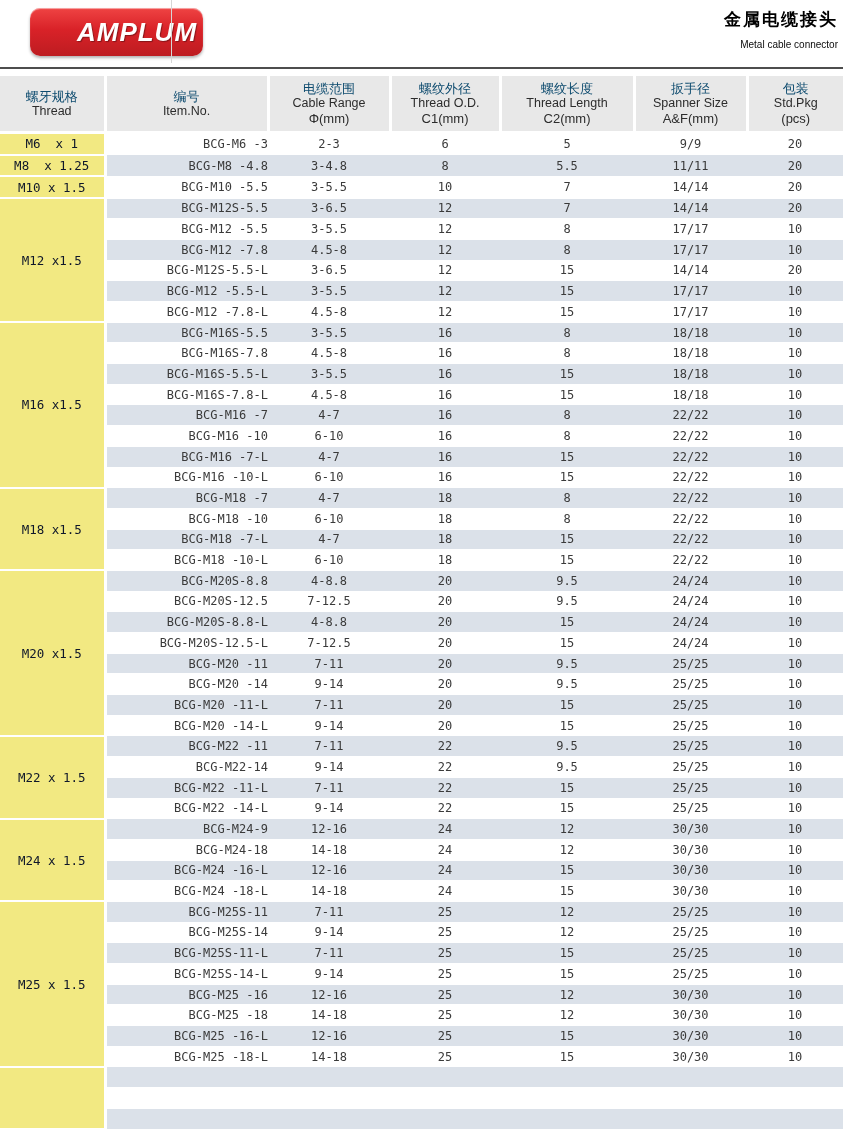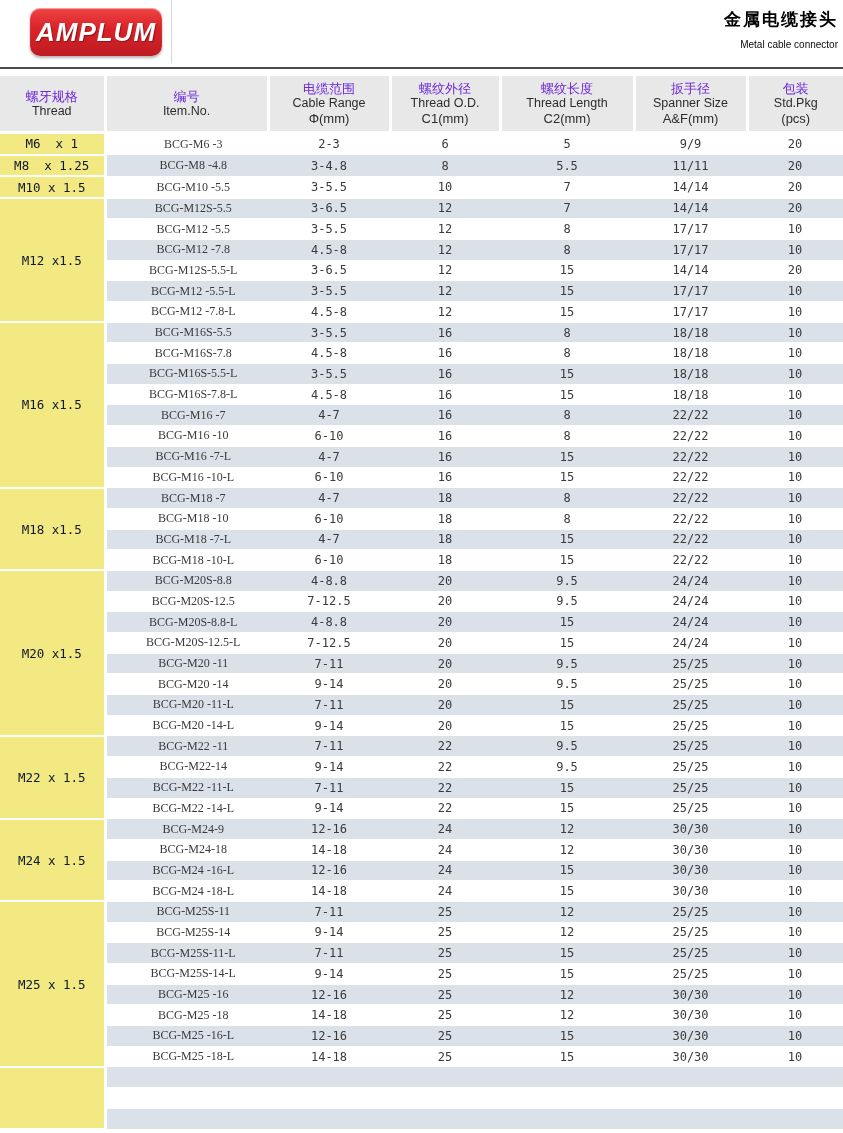--- a/index.html
+++ b/index.html
@@ -7,20 +7,21 @@
     width:843px; height:1133px; background:#ffffff; position:relative;
     font-family:"Liberation Sans", sans-serif; overflow:hidden;
   }
   
   .topbar { position:absolute; top:0; left:0; width:843px; height:68px; }
   .logo {
     position:absolute; left:30px; top:8px; width:132px; height:48px;
     background:linear-gradient(180deg,#ef4343 0%,#d92228 45%,#bd1c21 100%);
     border-radius:10px; display:flex; align-items:center; justify-content:center;
     box-shadow:0 2px 3px rgba(0,0,0,.30), inset 0 1px 1px rgba(255,255,255,.55);
+    padding-left:41px;
   }
   .logo-text {
     color:#ffffff; font-weight:bold; font-style:italic; font-size:26px;
     letter-spacing:1px; text-shadow:1px 1px 1px rgba(0,0,0,.35);
   }
   .top-divider { position:absolute; left:171px; top:0; width:1px; height:63px; background:#d6d6d6; }
   .titles { position:absolute; right:5px; top:5px; text-align:right; }
   .title-zh { font-size:17px; font-weight:bold; color:#000000; letter-spacing:2px; line-height:30px; }
   .title-en { font-size:10px; color:#0b0b0b; line-height:20px; }
   .rule { position:absolute; top:67px; left:0; width:843px; height:2px; background:#4d4d4d; }
@@ -28,35 +29,35 @@
   
   table.spec {
     position:absolute; top:76px; left:0; width:843px;
     border-collapse:collapse; table-layout:fixed;
   }
   thead th {
     background:#e8e8e8; border-right:3px solid #ffffff; border-bottom:3px solid #ffffff;
     height:55px; font-weight:normal; vertical-align:middle; text-align:center; padding:0;
   }
   thead th:last-child { border-right:none; }
-  th .zh  { display:block; font-size:13px;  color:#6d28d9; line-height:15px; }
+  th .zh  { display:block; font-size:13px;  color:#0c4a6e; line-height:15px; }
   th .en  { display:block; font-size:12.5px; color:#2c2c2c; line-height:15px; }
   th .unit{ display:block; font-size:13px; color:#2c2c2c; line-height:15px; }
 
   tbody td {
     height:19.7px; padding:0; border-bottom:1px solid #ffffff;
     font-family:"DejaVu Sans Mono", monospace; font-size:12px; color:#3a3a3a;
     text-align:center; vertical-align:middle; white-space:pre; overflow:hidden;
   }
   tbody tr.alt td { background:#dbe1e9; }
   tbody td.thread-cell {
     background:#f2e982 !important; border-right:3px solid #ffffff; border-bottom:2px solid #ffffff;
     font-size:12.5px; color:#0f172a; text-align:center;
   }
-  tbody td.item { text-align:center; padding-left:12px;font-family:Liberation Serif, serif; }
+  tbody td.item { text-align:right; padding-left:12px; }
 </style>
 </head>
 <body>
 
 <div class="topbar">
   <div class="logo">
     <span class="logo-text">AMPLUM</span>
   </div>
   <div class="top-divider"></div>
   <div class="titles">

